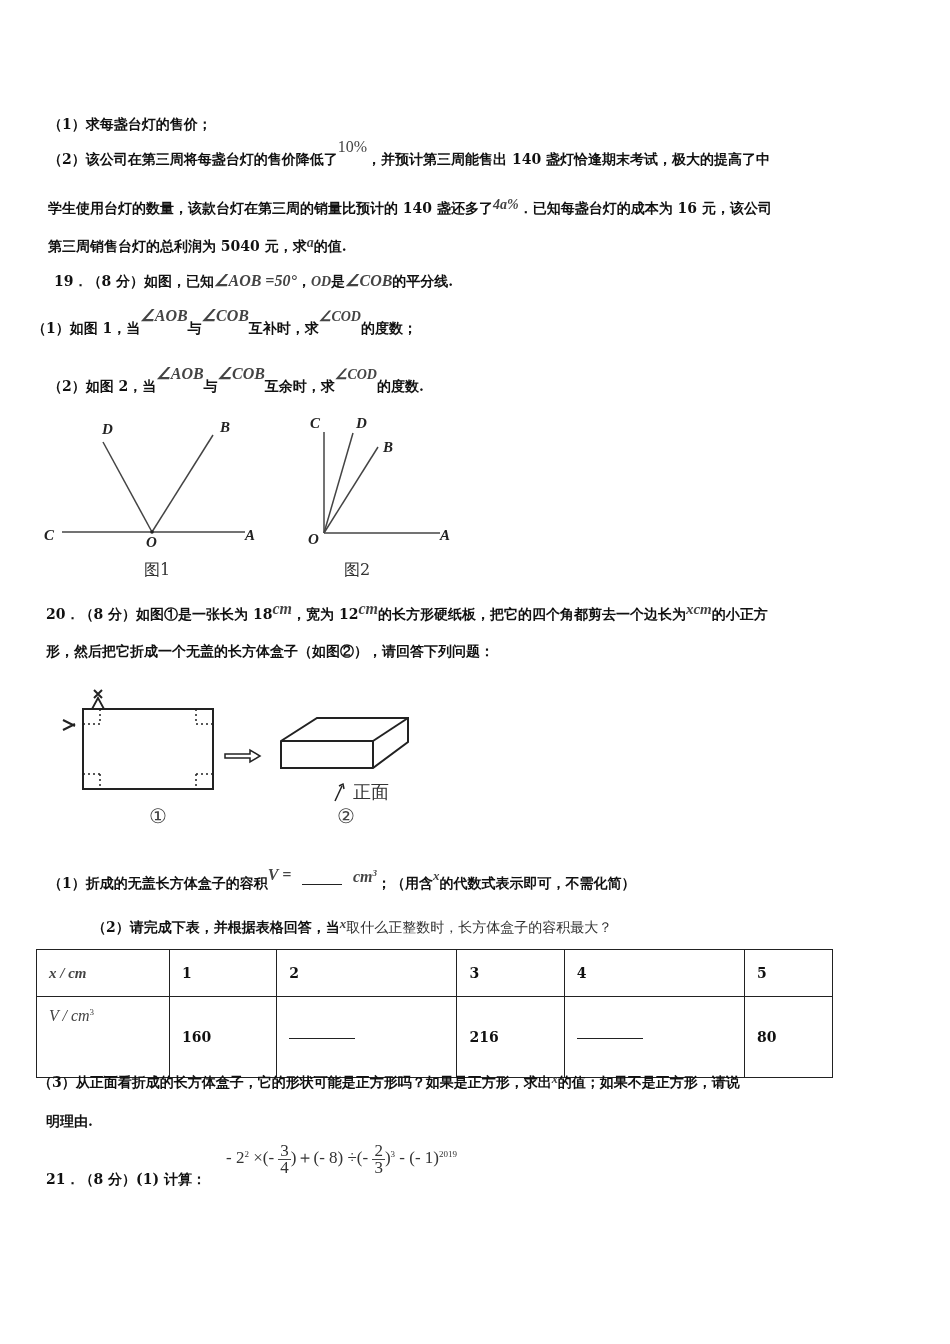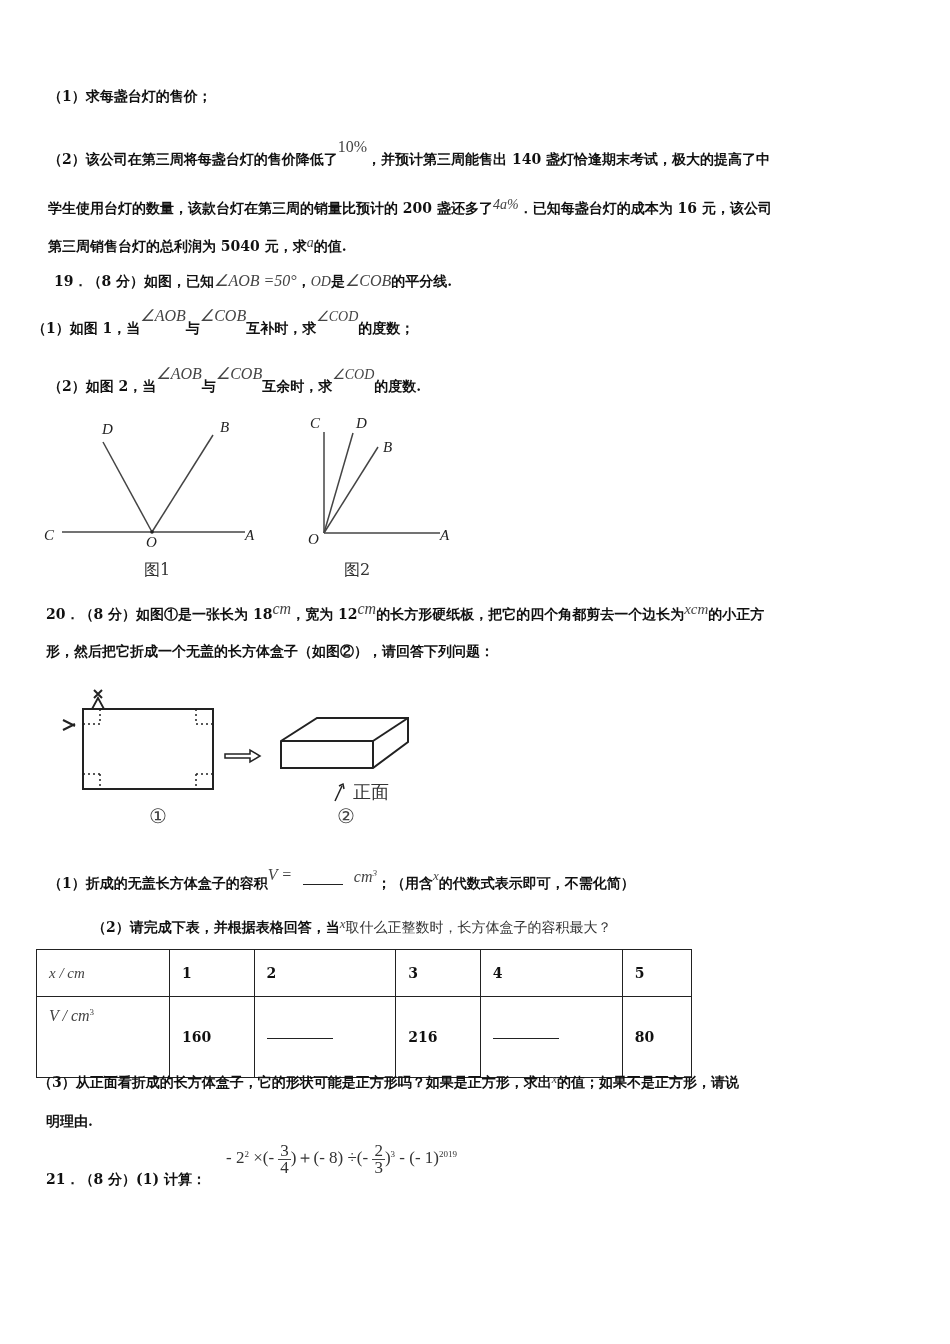--- a/index.html
+++ b/index.html
@@ -1,43 +1,43 @@
 <!DOCTYPE html>
 <html><head>
 <meta charset="utf-8">
 <style>
   html, body { margin: 0; padding: 0; background: #ffffff; }
   body { width: 950px; height: 1344px; position: relative; overflow: hidden;
          font-family: "DejaVu Serif", "Liberation Serif", serif; color: #111; }
   .abs { position: absolute; white-space: nowrap; }
   .b { font-weight: bold; font-size: 14px; }
-  .m { font-family: "Liberation Serif", serif; font-style: italic; color: #444; font-weight: normal; }
+  .m { font-family: "Liberation Serif", serif; font-style: italic; color: #444; font-weight: bold; }
   .mr { font-family: "Liberation Serif", serif; color: #444; font-weight: normal; }
   .sup { font-size: 9px; vertical-align: super; }
   .raise { position: relative; top: -12px; font-size: 16px; }
   .gray { color: #333; font-weight: normal; }
-  table.tbl { position: absolute; left: 36px; top: 949px; width: 656px; border-collapse: collapse; }
+  table.tbl { position: absolute; left: 36px; top: 949px; width: 797px; border-collapse: collapse; }
   table.tbl td { border: 1.5px solid #222; font-weight: bold; font-size: 14px; padding: 0 12px; vertical-align: middle; }
   table.tbl tr.r1 td { height: 46px; }
   table.tbl tr.r2 td { height: 70px; }
   .blank { display: inline-block; width: 66px; border-bottom: 1.5px solid #222; height: 1px; vertical-align: middle; }
   .frac { display: inline-block; text-align: center; vertical-align: middle; line-height: 16px; font-size: 17px; }
   .frac span { display: block; }
   .frac .num { border-bottom: 1px solid #444; padding: 0 2px; }
 </style>
 </head>
 <body>
 
-<div class="abs b" style="left:48px; top:88px;">（1）求每盏台灯的售价；</div>
+<div class="abs b" style="left:48px; top:116px;">（1）求每盏台灯的售价；</div>
 
 <div class="abs b" style="left:48px; top:150px;">
   <span>（2）该公司在第三周将每盏台灯的售价降低了</span><span class="mr raise">10%</span><span>，并预计第三周能售出 140 盏灯恰逢期末考试，极大的提高了中</span>
 </div>
 <div class="abs b" style="left:48px; top:200px;">
-  <span>学生使用台灯的数量，该款台灯在第三周的销量比预计的 200 盏还多了</span><span class="m" style="font-size:14px; position:relative; top:-4px;">4a%</span><span>．已知每盏台灯的成本为 16 元，该公司</span>
+  <span>学生使用台灯的数量，该款台灯在第三周的销量比预计的 140 盏还多了</span><span class="m" style="font-size:14px; position:relative; top:-4px;">4a%</span><span>．已知每盏台灯的成本为 16 元，该公司</span>
 </div>
 <div class="abs b" style="left:48px; top:238px;">
   <span>第三周销售台灯的总利润为 5040 元，求</span><span class="m" style="font-size:14px; position:relative; top:-4px;">a</span><span>的值.</span>
 </div>
 
 <div class="abs b" style="left:46px; top:271px;margin-left:8px;">
   <span>19．</span><span>（8 分）如图，已知</span><span class="m" style="font-size:16px;">∠AOB =50°</span><span>，</span><span class="m" style="font-size:14px;">OD</span><span>是</span><span class="m" style="font-size:16px;">∠COB</span><span>的平分线.</span>
 </div>
 <div class="abs b" style="left:32px; top:318px;">
   <span>（1）如图 1，当</span><span class="m raise">∠AOB</span><span>与</span><span class="m raise">∠COB</span><span>互补时，求</span><span class="m raise" style="font-size:14px;">∠COD</span><span>的度数；</span>

